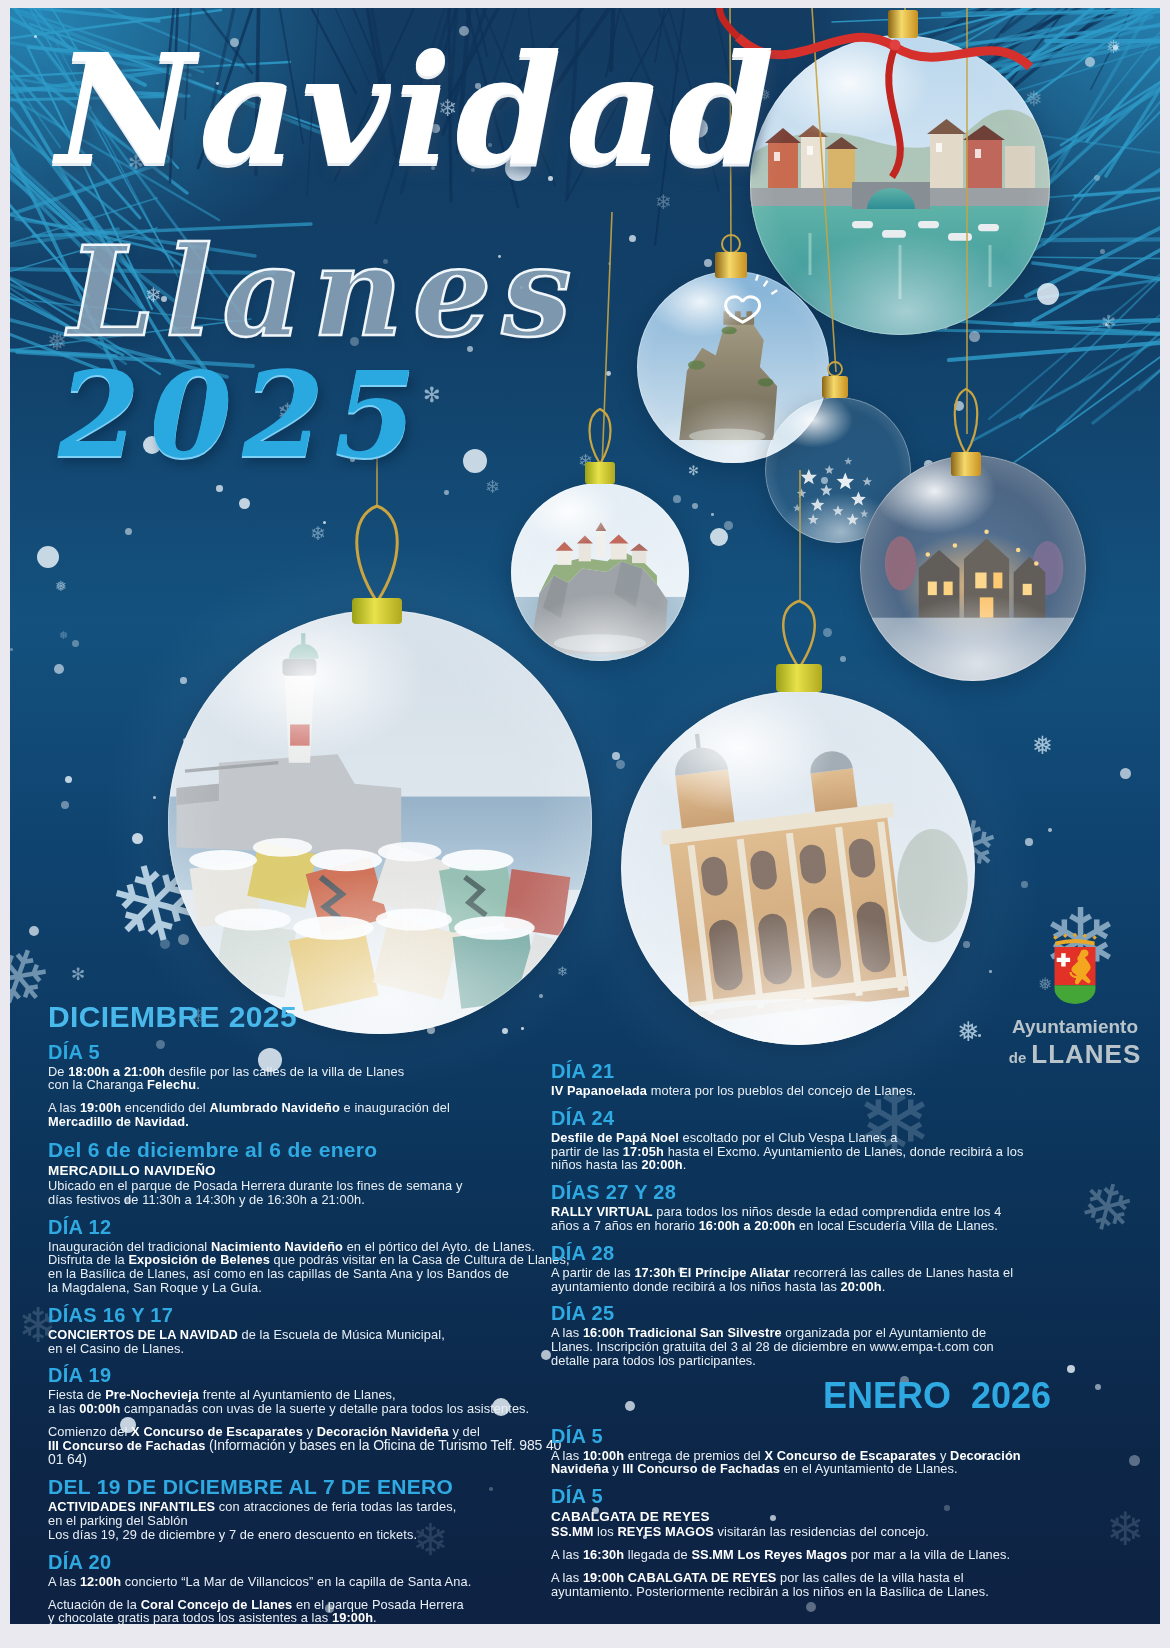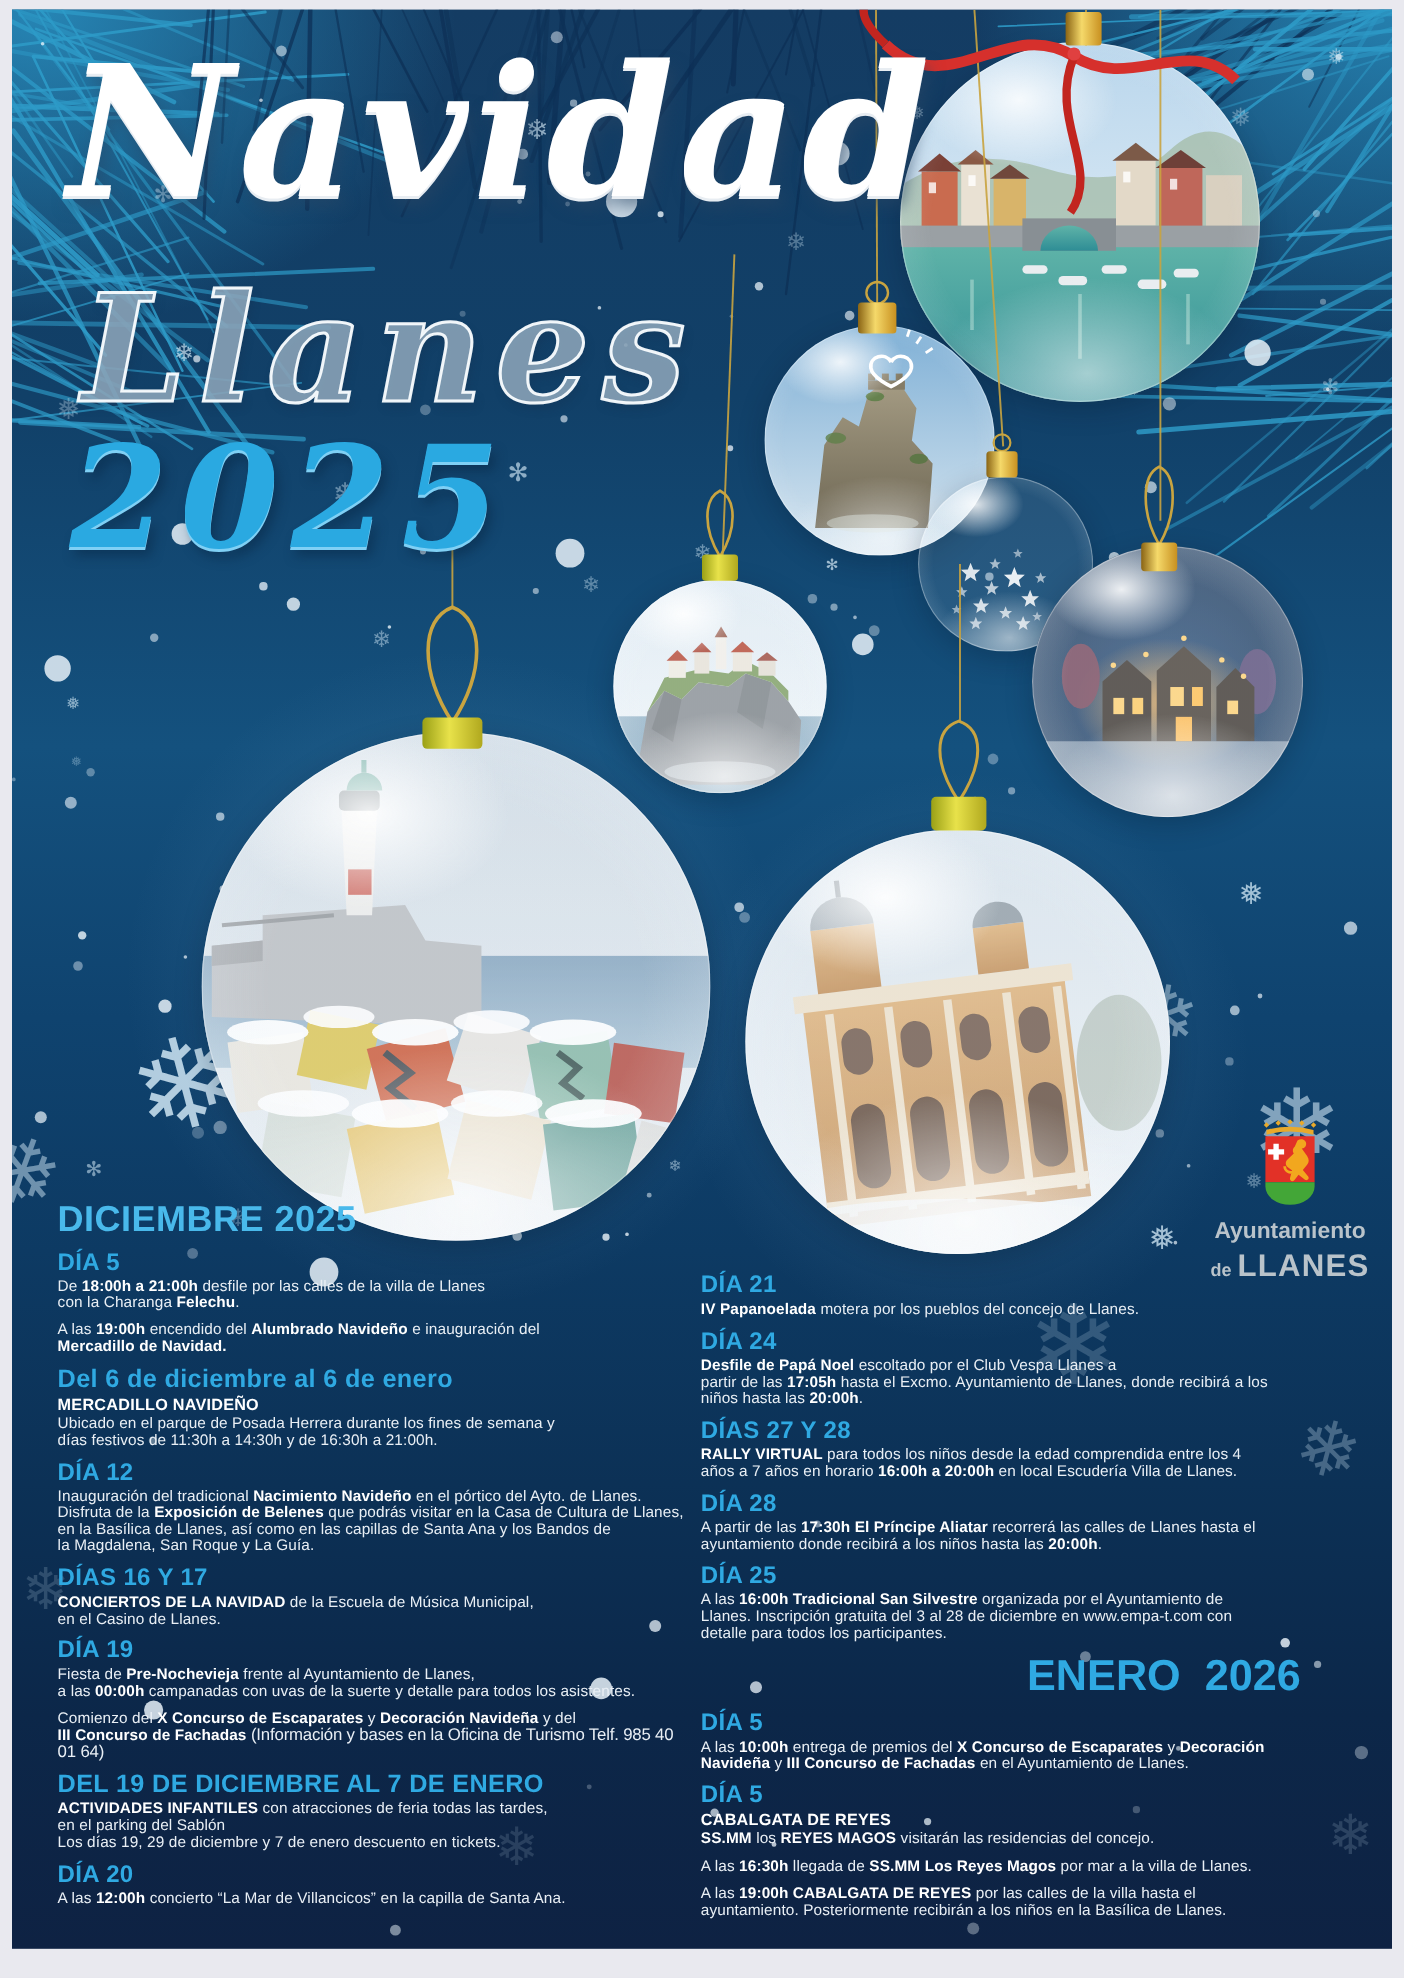--- a/index.html
+++ b/index.html
@@ -37,21 +37,21 @@
       radial-gradient(circle at 50% 50%, rgba(255,255,255,0) 58%, rgba(240,246,252,.14) 76%, rgba(235,243,250,.45) 97%);
     box-shadow:inset 0 0 0 1px rgba(255,255,255,.3), 0 6px 22px rgba(5,20,40,.25);}
   .ball.frost::before{background:
       radial-gradient(ellipse 38% 26% at 33% 16%, rgba(255,255,255,.9), rgba(255,255,255,0) 72%),
       radial-gradient(ellipse 62% 42% at 52% 92%, rgba(255,255,255,.65), rgba(255,255,255,0) 72%),
       radial-gradient(circle at 50% 50%, rgba(255,255,255,0) 52%, rgba(240,246,252,.2) 74%, rgba(235,243,250,.55) 97%),
       linear-gradient(rgba(238,245,251,.22),rgba(238,245,251,.22));}
   
   .col{position:absolute;z-index:6;}
   .col-left{left:38px;top:978px;width:522px;}
-  .col-right{left:574px;top:1052px;width:556px;}
+  .col-right{left:541px;top:1052px;width:556px;}
   .month-h{font:800 30px/1.05 "Liberation Sans",sans-serif;color:#49b9eb;letter-spacing:.4px;margin:15px 0 8px;}
   .enero-h{font:800 36px/1.05 "Liberation Sans",sans-serif;color:#2fa9e2;text-align:right;padding-right:56px;margin:4px 0 10px;white-space:pre;}
   .day-h{font:800 20px/1.1 "Liberation Sans",sans-serif;color:#2fa9e2;letter-spacing:.3px;margin:0 0 2px;}
   .day-h.range{font-size:21px;}
   .sub-h{font:800 13.5px/1.2 "Liberation Sans",sans-serif;color:#fff;letter-spacing:.2px;margin:0;}
   .event{margin:0 0 6px;}
   .event p{font:500 12.8px/13.8px "Liberation Sans",sans-serif;color:#e9eff5;margin:0 0 9px;letter-spacing:.1px;}
   .event p b{color:#fff;font-weight:800;}
   .cond{font-size:14px;letter-spacing:-.15px;}
   
@@ -752,20 +752,21 @@
             <p>Fiesta de <b>Pre-Nochevieja</b> frente al Ayuntamiento de Llanes,<br>a las <b>00:00h</b> campanadas con uvas de la suerte y detalle para todos los asistentes.</p>
             <p>Comienzo del <b>X Concurso de Escaparates</b> y <b>Decoración Navideña</b> y del<br><b>III Concurso de Fachadas</b> <span class="cond">(Información y bases en la Oficina de Turismo Telf. 985 40 01 64)</span></p>
           </div>
           <div class="event">
             <h3 class="day-h range">DEL 19 DE DICIEMBRE AL 7 DE ENERO</h3>
             <p><b>ACTIVIDADES INFANTILES</b> con atracciones de feria todas las tardes,<br>en el parking del Sablón<br>Los días 19, 29 de diciembre y 7 de enero descuento en tickets.</p>
           </div>
           <div class="event">
             <h3 class="day-h">DÍA 20</h3>
             <p>A las <b>12:00h</b> concierto “La Mar de Villancicos” en la capilla de Santa Ana.</p>
+            <p>Actuación de la <b>Coral Concejo de Llanes</b> en el parque Posada Herrera<br>y chocolate gratis para todos los asistentes a las <b>19:00h</b>.</p>
           </div>
         </div>
   </div>
 
   <div class="col col-right">
     <div id="evR1">
           <div class="event">
             <h3 class="day-h">DÍA 21</h3>
             <p><b>IV Papanoelada</b> motera por los pueblos del concejo de Llanes.</p>
           </div>

